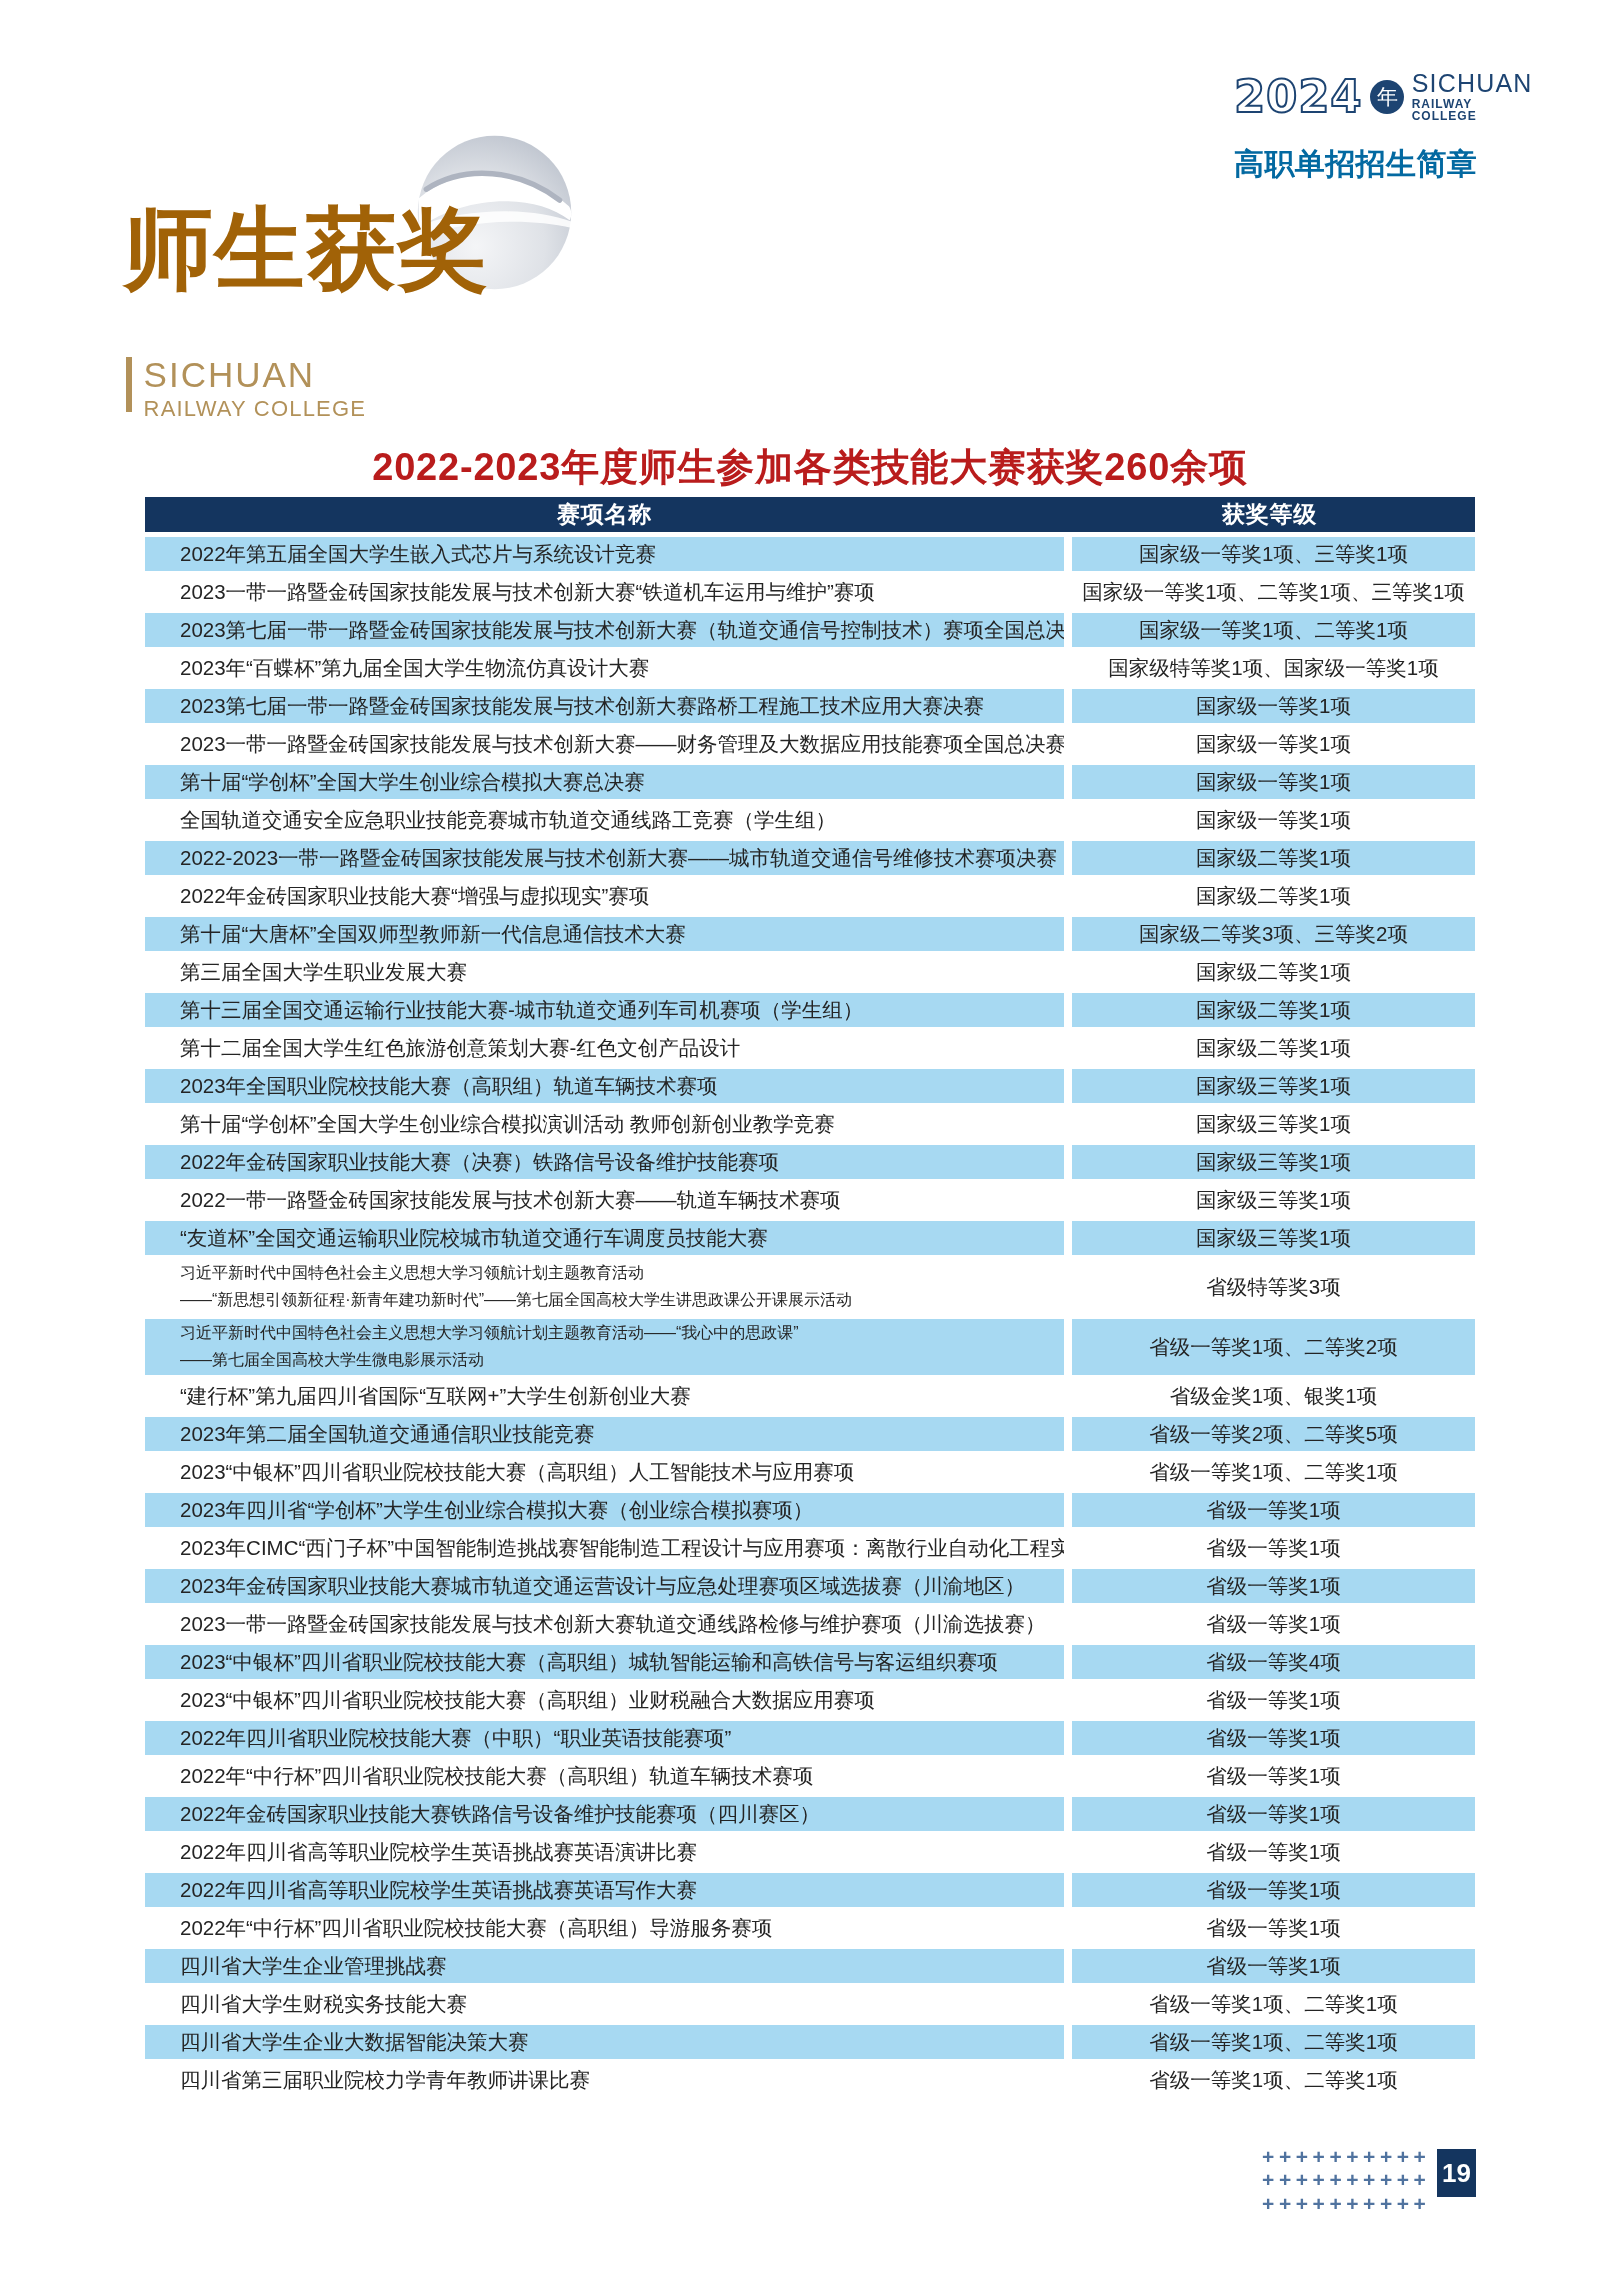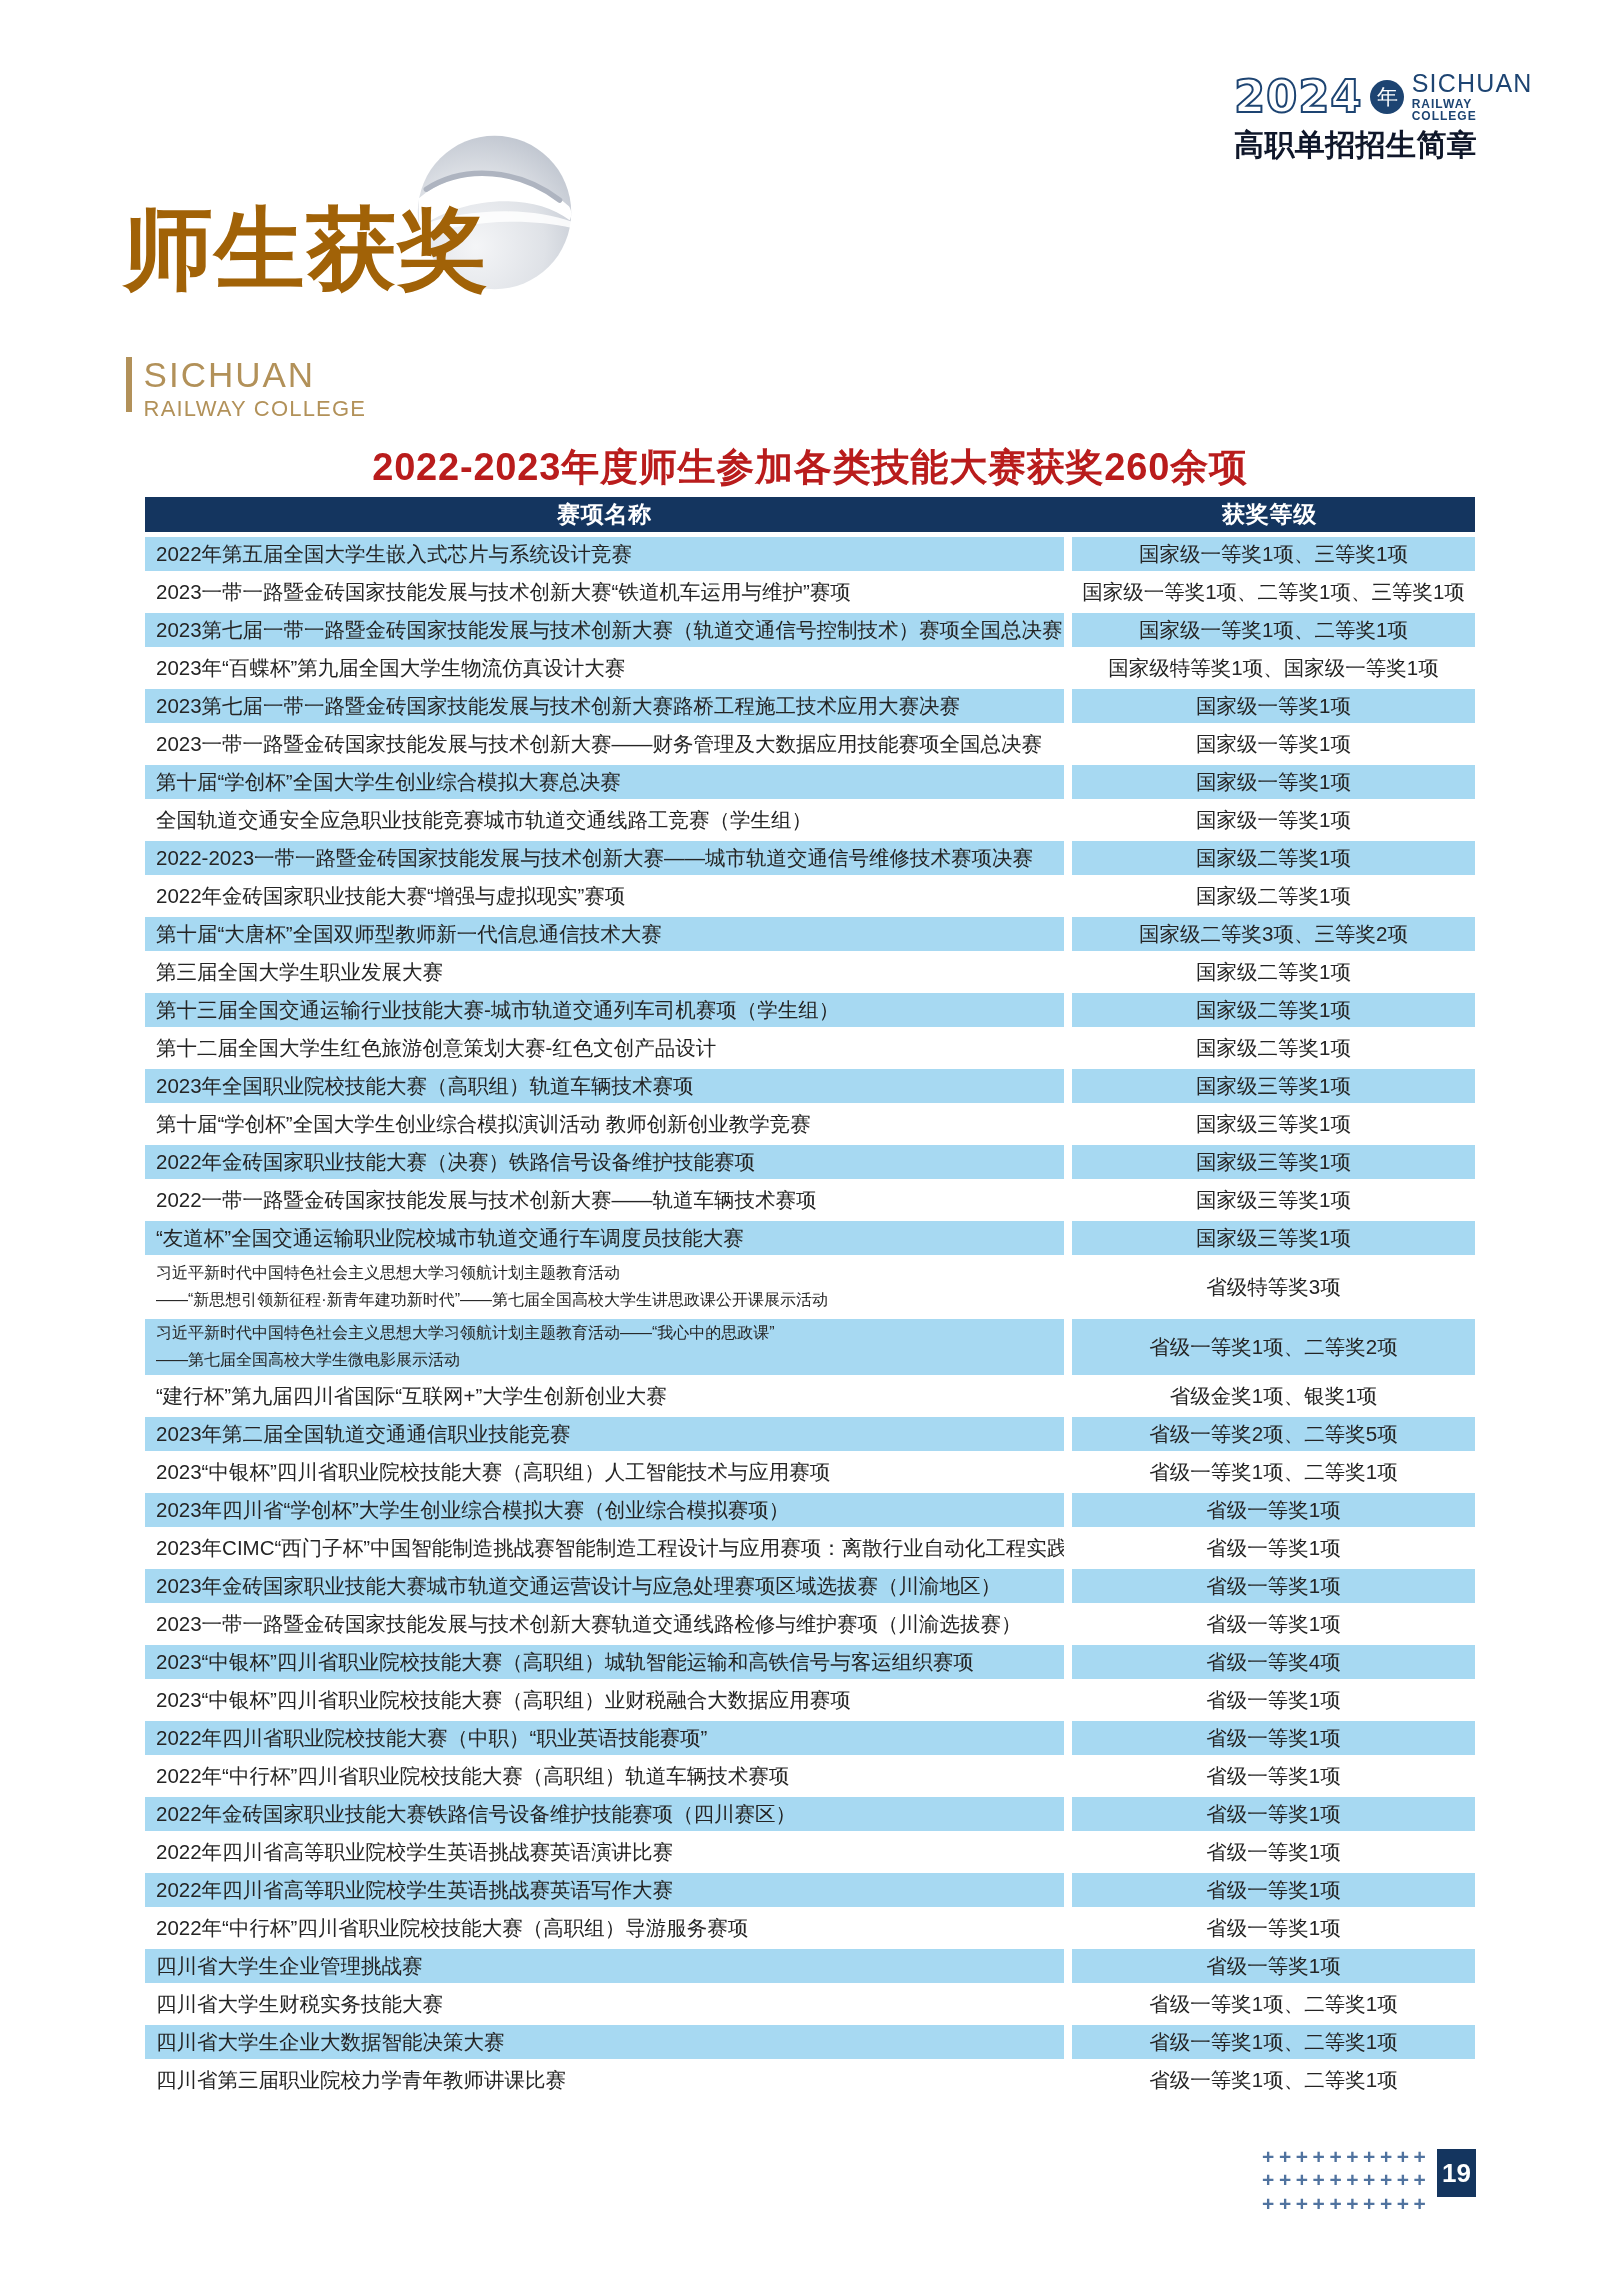--- a/index.html
+++ b/index.html
@@ -24,21 +24,21 @@
   }
   .logo-circle {
     width:34px; height:34px; border-radius:50%; background:#1d4472;
     color:#ffffff; font-size:21px; display:flex; align-items:center; justify-content:center;
     margin:0 7.2px 0 8px; flex:0 0 auto;
   }
   .logo-en { line-height:1; color:#1d4472; }
   .logo-en-l1 { font-size:25px; letter-spacing:1.2px; }
   .logo-en-l2 { font-size:12px; font-weight:bold; letter-spacing:1px; margin-top:2.4px; }
   .logo-sub {
-    margin-top:3px; font-size:30px; font-weight:bold; color:#0f172a;
+    margin-top:22px; font-size:30px; font-weight:bold; color:#0369a1;
     letter-spacing:0.4px; white-space:nowrap;
   }
 
   
   .sphere { position:absolute; left:417px; top:135px; width:155px; height:155px; z-index:1; }
   .section-title {
     position:absolute; left:123px; top:204px; z-index:2;
     font-size:90px; font-weight:bold; color:#a16207; line-height:1; letter-spacing:1.6px;
     white-space:nowrap;
   }
@@ -66,21 +66,21 @@
   .th-c2 { flex:1; }
   .trow { display:flex; gap:8px; height:34px; margin-bottom:4px; }
   .trow.tall { height:56px; }
   .trow.blue .cell { background:#a7d9f2; }
   .trow.white .cell { background:#ffffff; }
   .cell {
     display:flex; align-items:center; font-size:20.5px; color:#242424;
     overflow:hidden;
   }
   .cell-name {
-    width:919px; flex:0 0 auto; box-sizing:border-box; padding-left:11px;
+    width:919px; flex:0 0 auto; box-sizing:border-box; padding-left:35px;
     justify-content:flex-start; text-align:left; white-space:nowrap;
   }
   .trow.tall .cell-name { white-space:pre-line; line-height:26.6px; font-size:16px; }
   .cell-award { flex:1; justify-content:center; text-align:center; white-space:nowrap; }
 
   
   .plus-grid {
     position:absolute; left:1261px; top:2146px; width:166px;
     display:flex; flex-direction:column; gap:2.4px;
     color:#50739f; font-size:21px; line-height:1; font-weight:bold;

